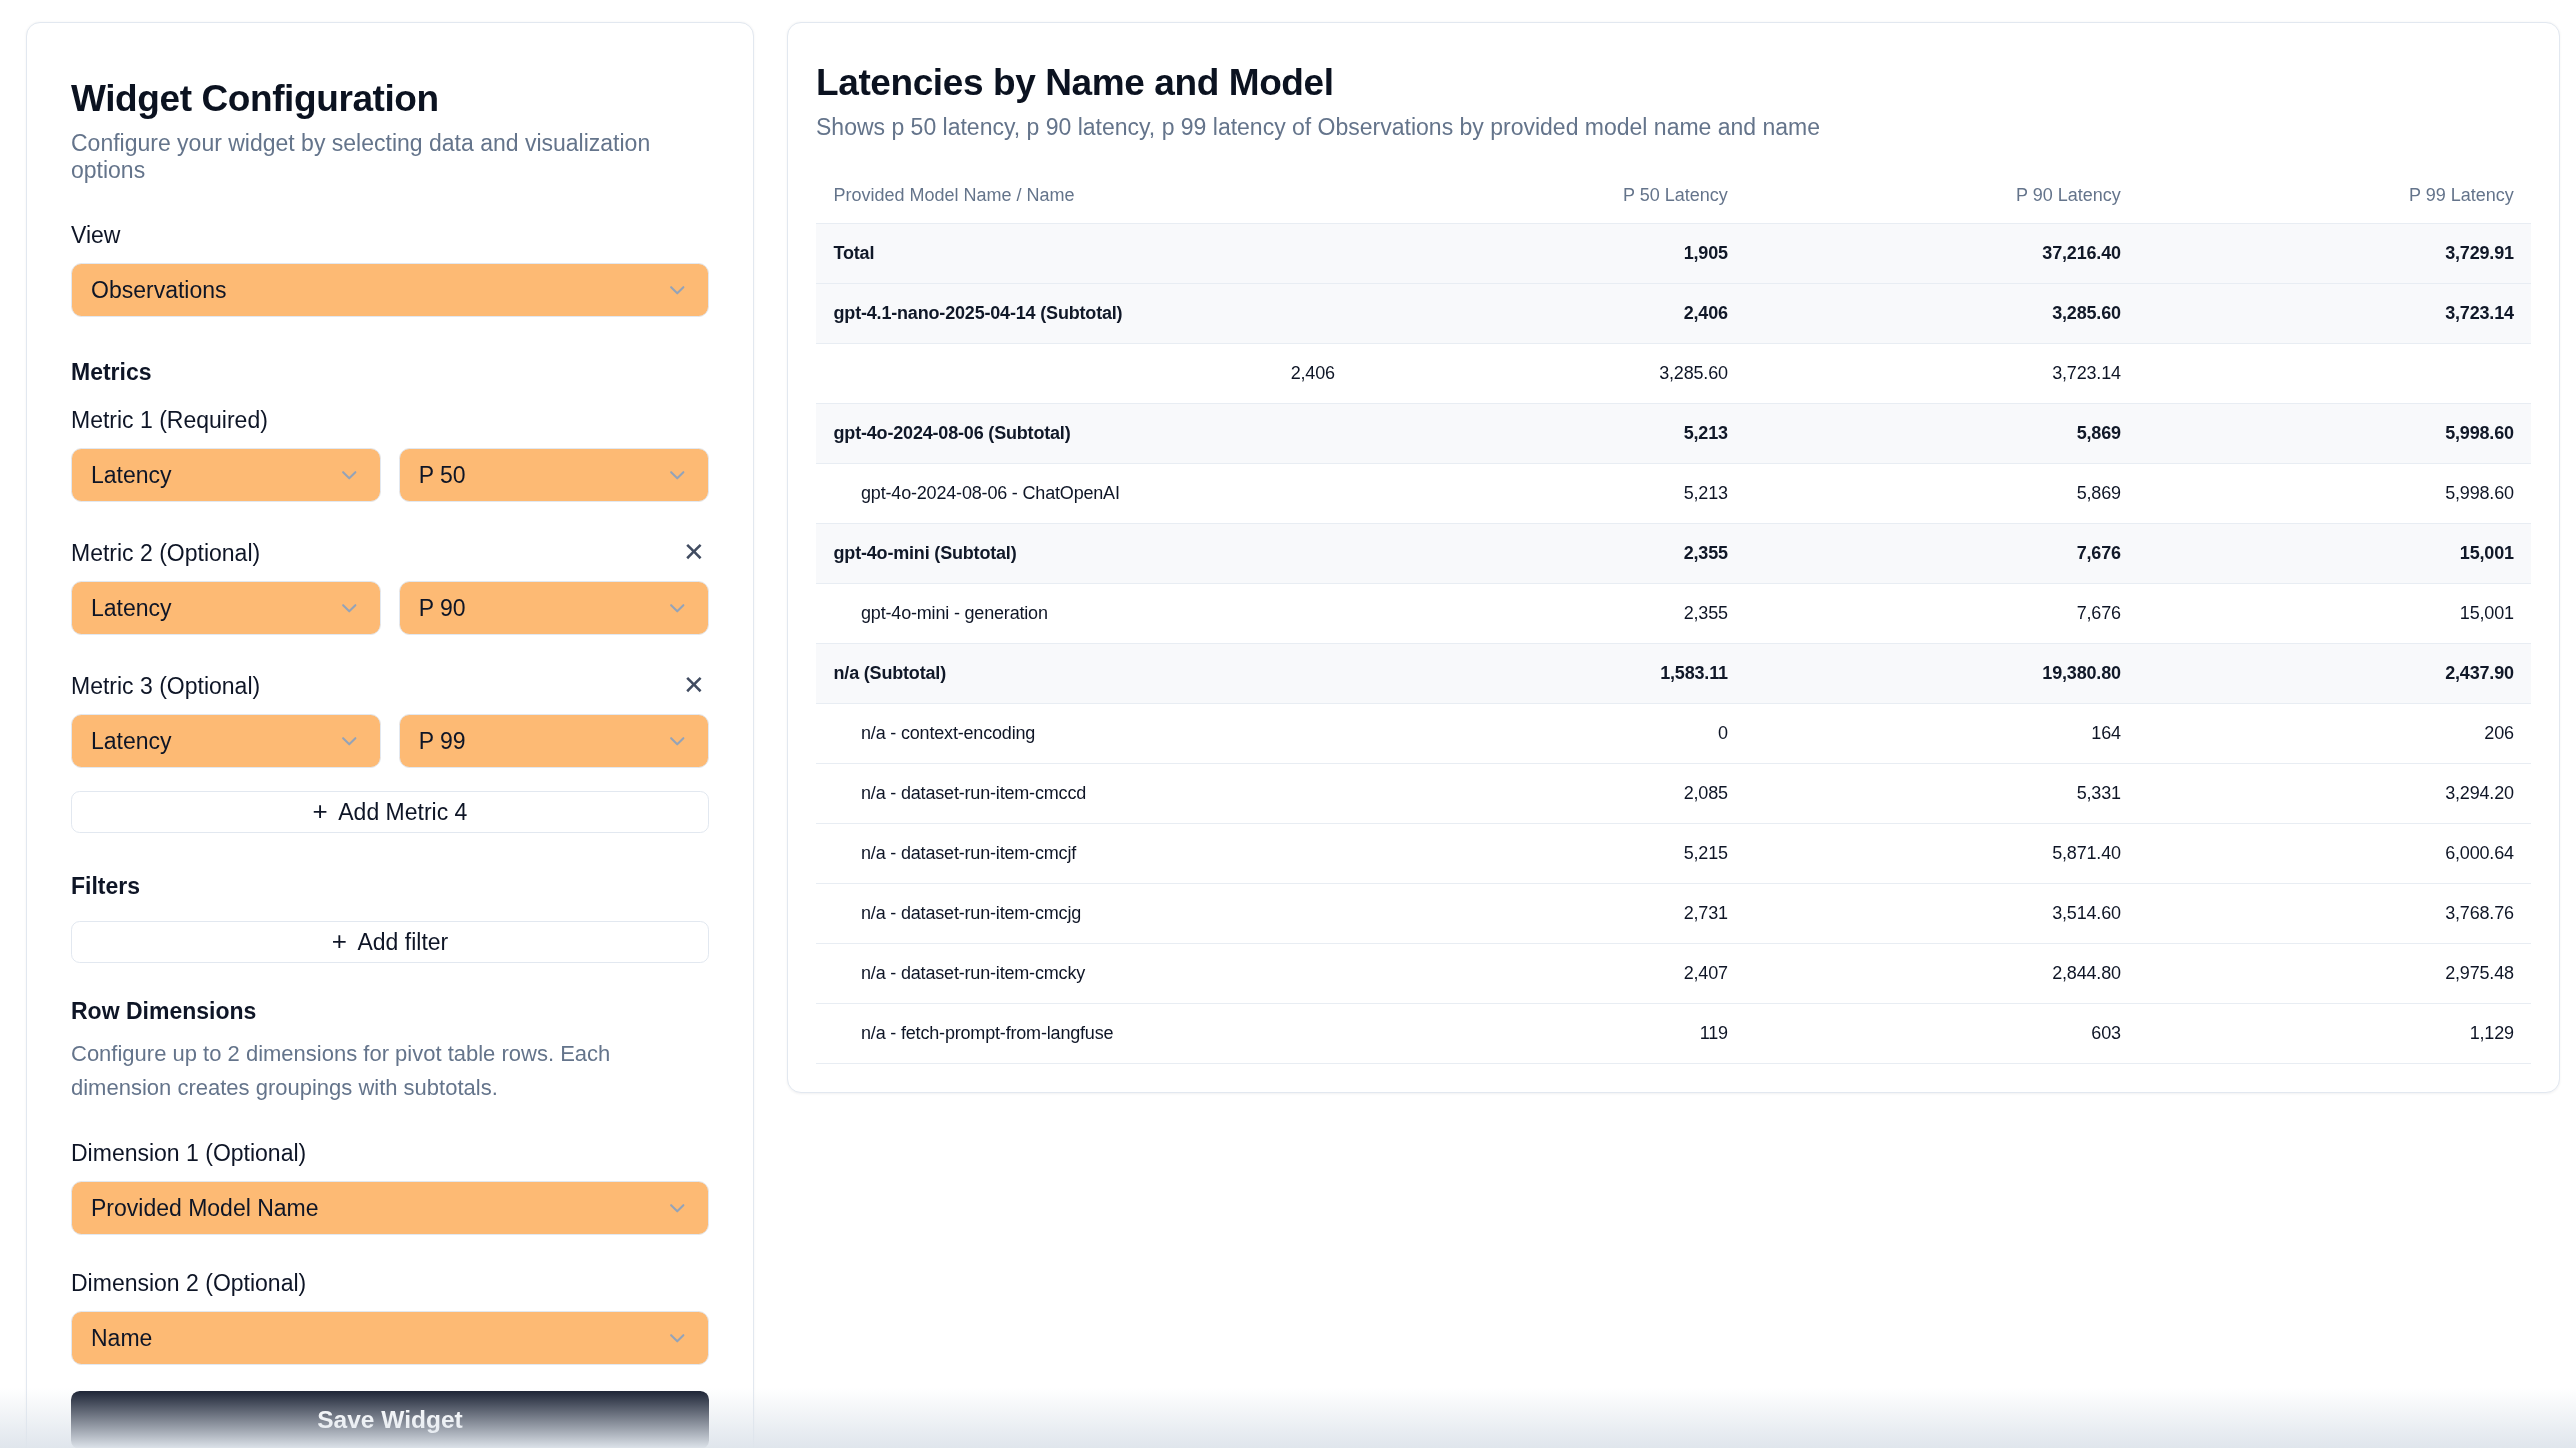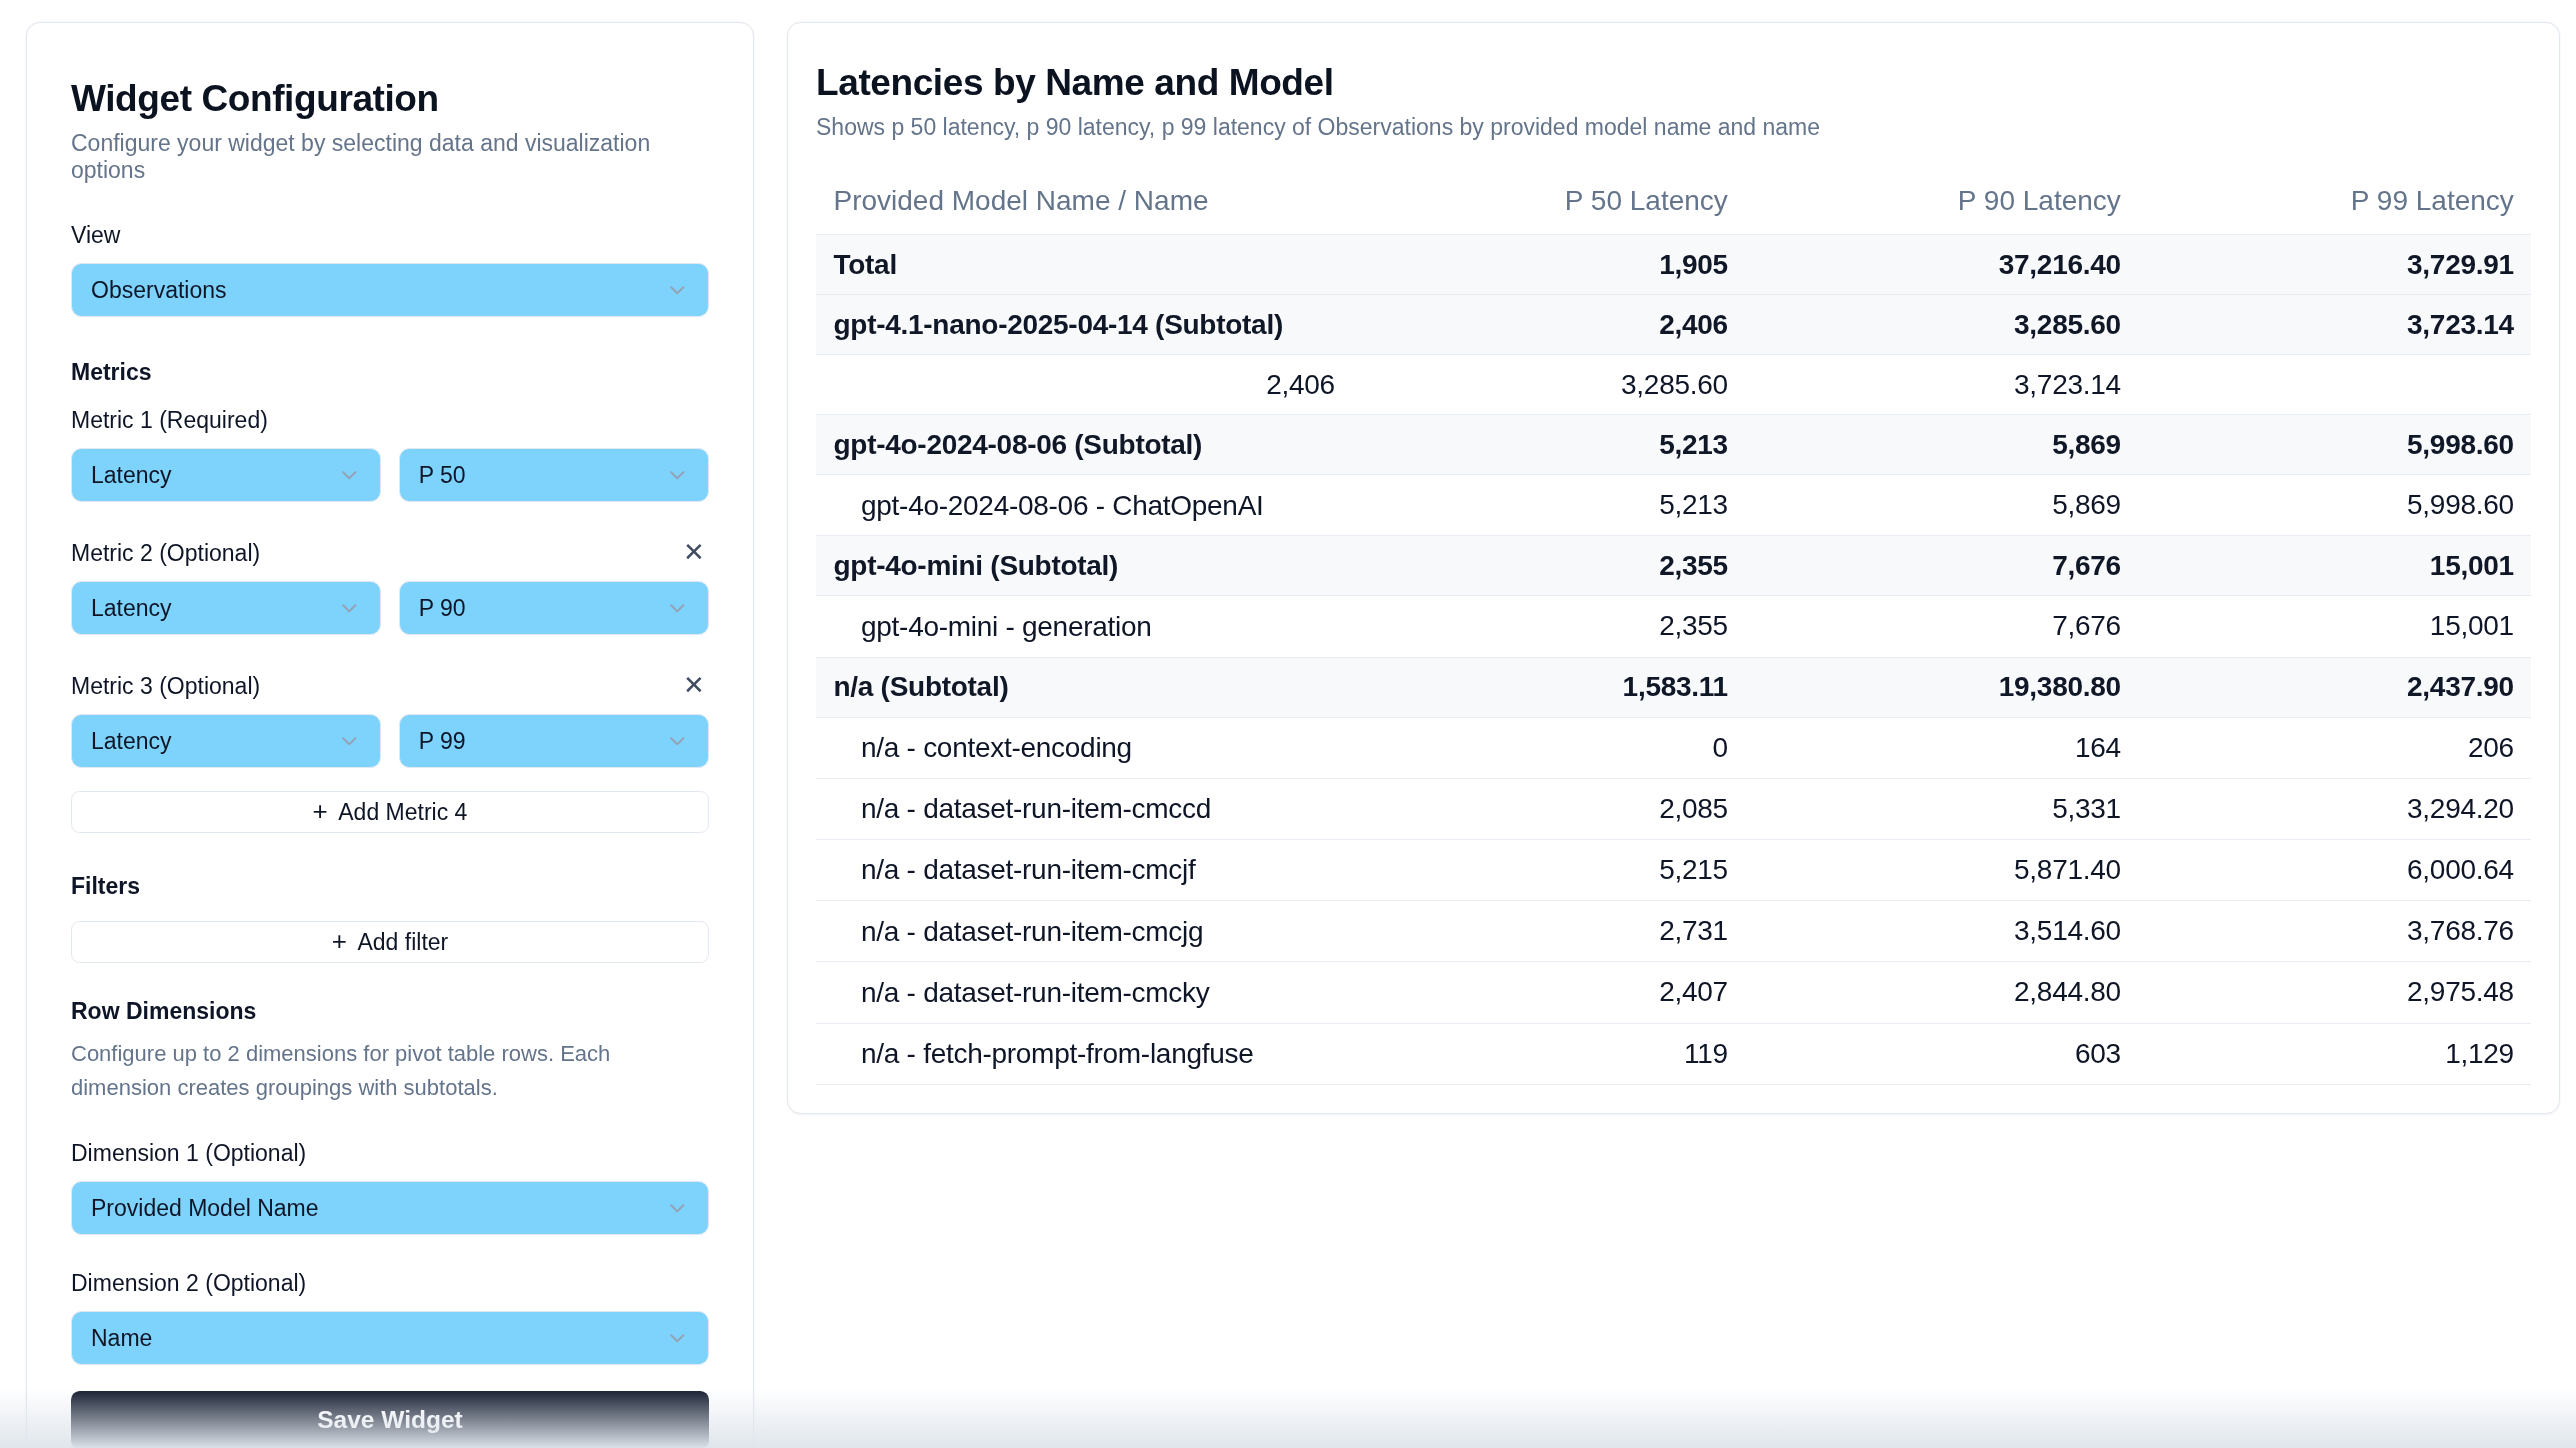--- a/index.html
+++ b/index.html
@@ -66,21 +66,21 @@
   .select{
     height:54px;
     border:0.9px solid var(--border);
     border-radius:10.5px;
     display:flex;
     align-items:center;
     justify-content:space-between;
     padding:0 19px;
     font-size:23px;
     color:var(--text-dark);
-    background:#7dd3fc;
+    background:#fdba74;
     cursor:pointer;
   }
   .select .chev{flex:none;margin-left:10.5px;}
   .select-row{display:flex;gap:17.5px;}
   .select-row .select{flex:1;min-width:0;}
   .label-row{display:flex;align-items:flex-end;justify-content:space-between;}
   .close-btn{
     width:30px;height:30px;
     display:flex;align-items:center;justify-content:center;
     font-size:26px;line-height:1;
@@ -121,21 +121,21 @@
     margin-top:26px;
   }
   
   .mt-44{margin-top:38px;} .mt-16{margin-top:14px;} .mt-48{margin-top:42px;}
   .mt-24{margin-top:21px;} .mt-40{margin-top:35px;} .mt-26{margin-top:23px;}
   .mt-46{margin-top:40px;}
   
   .table{
     margin-top:35px;
     width:100%;
-    font-size:28px;
+    font-size:18px;
   }
   .trow,.thead-row{
     display:grid;
     grid-template-columns:minmax(0,1fr) 393px 393px 393px;
     border-bottom:0.9px solid var(--border-soft);
   }
   .thead-row .th{
     color:var(--text-muted);
     font-weight:400;
     padding:8.7px 21px 17.5px 17.5px;

